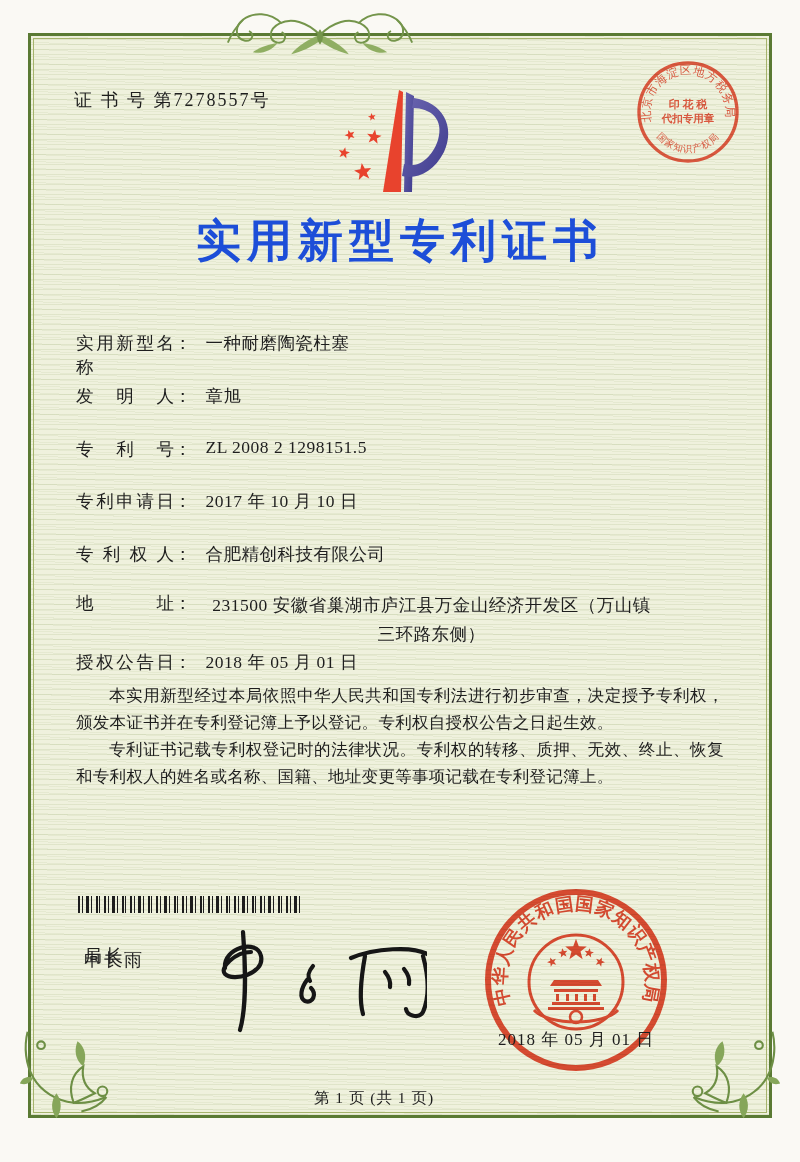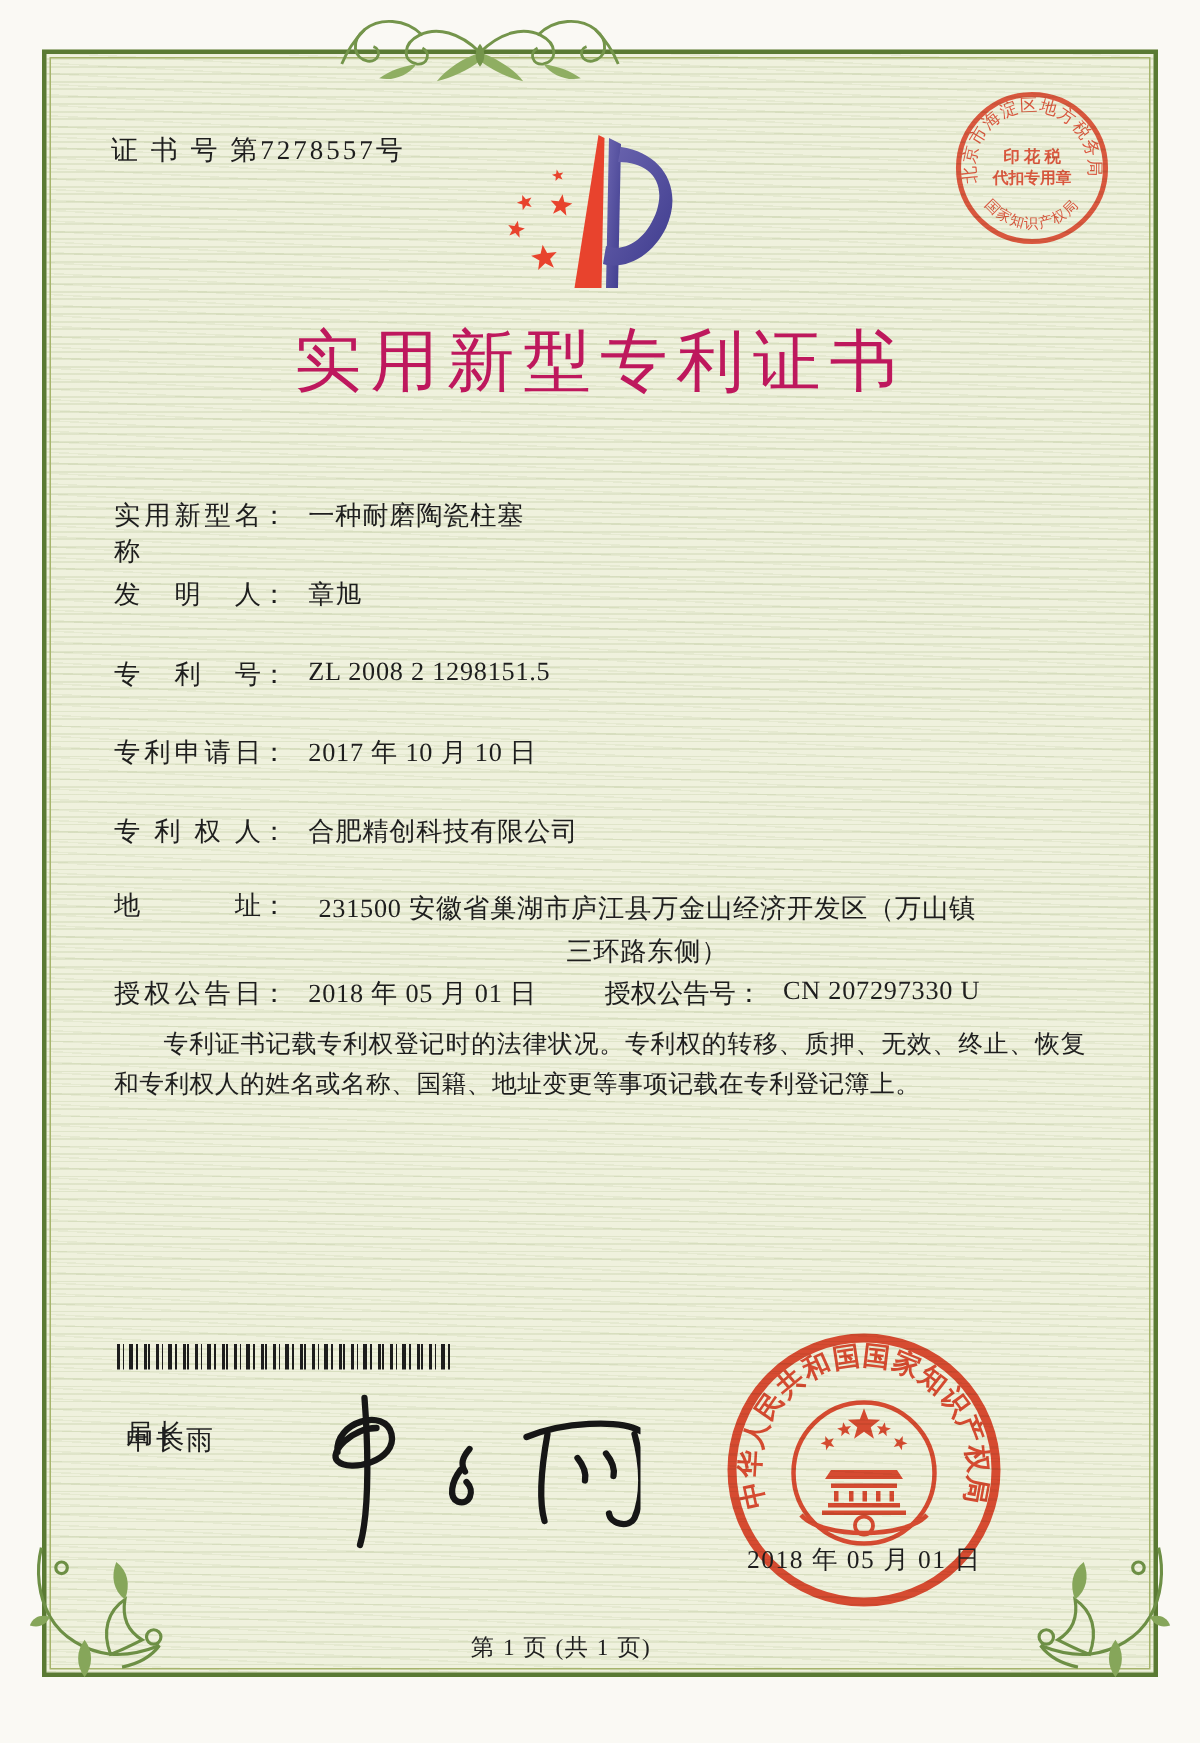--- a/index.html
+++ b/index.html
@@ -20,21 +20,21 @@
       repeating-linear-gradient(0deg, rgba(141,163,97,.16) 0 1px, transparent 1px 5px),
       repeating-linear-gradient(3deg, rgba(141,163,97,.10) 0 1px, transparent 1px 7px);
   }
   .frame::before{
     content:"";position:absolute;inset:2px;border:1px solid #a6b46c;
   }
   .ornament{position:absolute;z-index:3;}
   
   .abs{position:absolute;z-index:4;}
   .cert-no{left:74px;top:88px;font-size:18px;letter-spacing:2px;}
-  .title{left:0;right:0;top:211px;text-align:center;font-size:45px;font-weight:400;letter-spacing:6px;color:#be185d;}
+  .title{left:0;right:0;top:211px;text-align:center;font-size:45px;font-weight:700;letter-spacing:6px;color:#1d4ed8;}
   .row{left:76px;width:648px;font-size:17.5px;}
   .flabel{display:inline-block;width:98px;text-align:justify;text-align-last:justify;vertical-align:top;}
   .fcolon{display:inline-block;vertical-align:top;}
   .fvalue{margin-left:14px;display:inline-block;vertical-align:top;letter-spacing:.5px;text-align:center;}
   .fvalue.wide{width:452px;line-height:29px;}
   .grant-right{position:absolute;left:327px;top:0;}
   .grant-right .flabel{width:auto;text-align:left;text-align-last:auto;}
   .paras{left:76px;top:682px;width:648px;font-size:16.5px;line-height:27px;text-align:justify;}
   .paras p{margin:0;text-indent:2em;letter-spacing:.3px;}
   
@@ -156,26 +156,24 @@
   <span class="flabel">专利申请日</span><span class="fcolon">：</span><span class="fvalue">2017 年 10 月 10 日</span>
 </div>
 <div class="abs row" style="top:542px">
   <span class="flabel">专利权人</span><span class="fcolon">：</span><span class="fvalue">合肥精创科技有限公司</span>
 </div>
 <div class="abs row" style="top:591px">
   <span class="flabel">地址</span><span class="fcolon">：</span><span class="fvalue wide">231500 安徽省巢湖市庐江县万金山经济开发区（万山镇三环路东侧）</span>
 </div>
 <div class="abs row" style="top:650px">
   <span class="flabel">授权公告日</span><span class="fcolon">：</span><span class="fvalue">2018 年 05 月 01 日</span>
-  <span class="grant-right">
-    <span class="flabel">授权公告号</span><span class="fcolon">：</span><span class="fvalue">CN 207297330 U</span>
-  </span>
 </div>
 
 <div class="abs paras">
+  <p>本实用新型经过本局依照中华人民共和国专利法进行初步审查，决定授予专利权，颁发本证书并在专利登记簿上予以登记。专利权自授权公告之日起生效。</p>
   <p>专利证书记载专利权登记时的法律状况。专利权的转移、质押、无效、终止、恢复和专利权人的姓名或名称、国籍、地址变更等事项记载在专利登记簿上。</p>
 </div>
 
 <div class="abs barcode"></div>
 
 <div class="abs sig-role">局长</div>
 <div class="abs sig-name">申长雨</div>
 
 <svg class="abs sig-script" width="232" height="112" viewBox="0 0 232 112">
   <g stroke="#161616" stroke-width="4.2" fill="none" stroke-linecap="round" stroke-linejoin="round">

